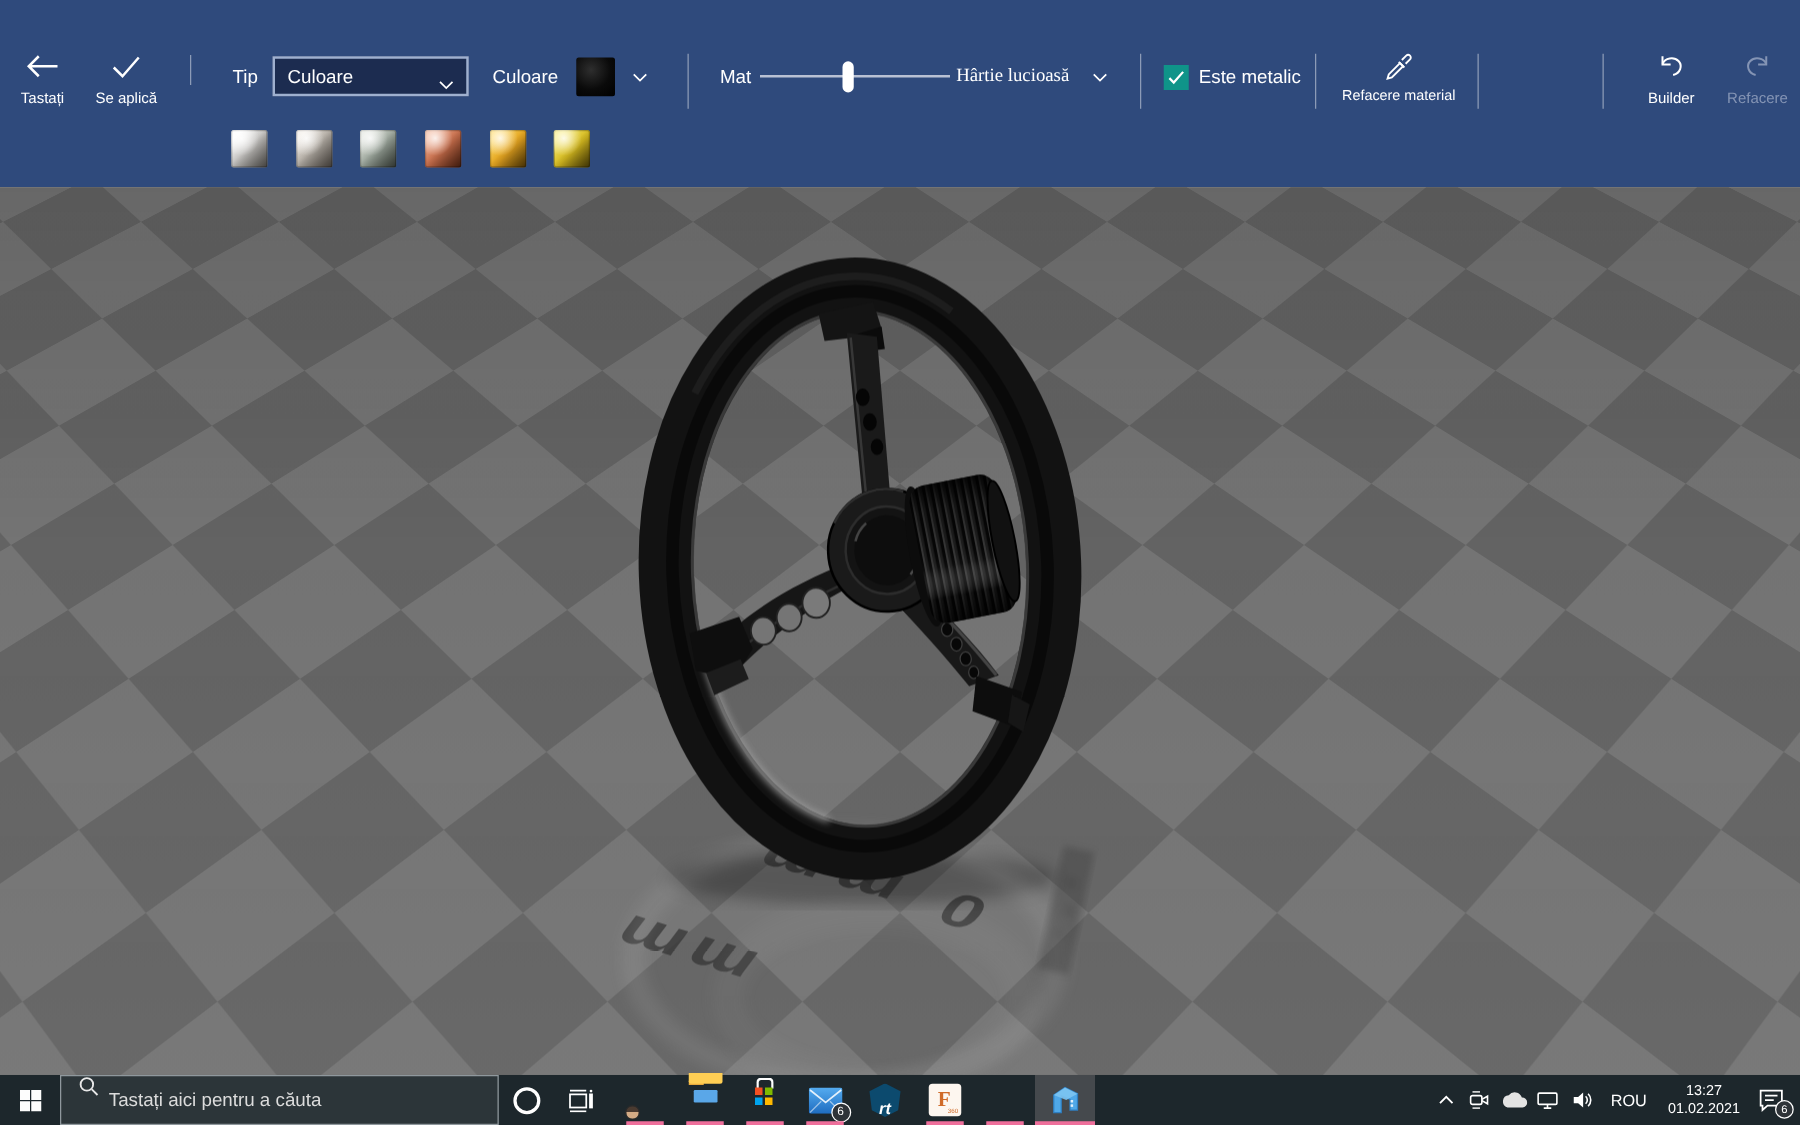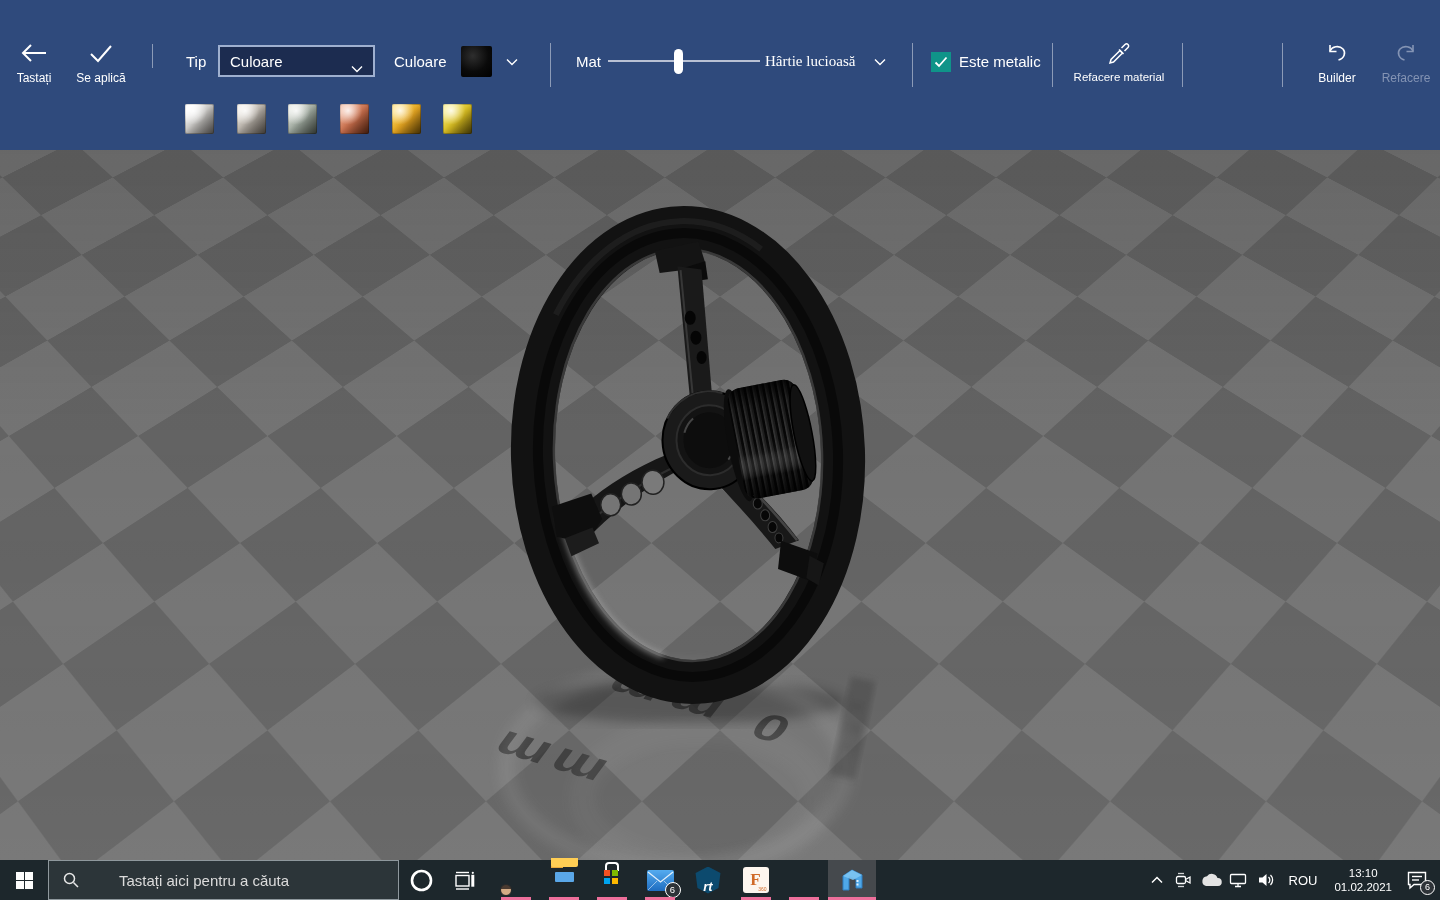--- a/index.html
+++ b/index.html
@@ -73,21 +73,21 @@
   .fl-2 { left:512px; top:588px; font-size:34px; letter-spacing:4px; transform:rotate(197deg) skewX(-20deg) scale(1.7,1.25); }
   .wheel-svg { position:absolute; left:0; top:0; width:1440px; height:710px; pointer-events:none; }
 
   
   .taskbar { position:absolute; left:0; top:860px; width:1440px; height:40px; background:#1d272c; color:#fff; }
   .tb-start { position:absolute; left:0; top:0; width:48px; height:40px; display:flex; align-items:center; justify-content:center; }
   .win-logo { width:17px; height:17px; display:grid; grid-template-columns:8px 8px; grid-template-rows:8px 8px; gap:1.5px; }
   .win-logo i { background:#fdfdfd; }
   .searchbox {
     position:absolute; left:48px; top:0px; width:351px; height:40px;
-    background:#2c3539; border:1px solid #8f989d; display:flex; align-items:center;gap:32px;
+    background:#2c3539; border:1px solid #8f989d; display:flex; 
   }
   .searchbox input {
     flex:1; background:transparent; border:none; outline:none; color:#e8e8e8;
     font-size:15px; font-family:inherit; padding-left:8px;
   }
   .searchbox input::placeholder { color:#dcdcdc; opacity:1; }
   .sb-mag { margin-left:14px; display:flex; }
   .tb-slot { position:absolute; top:0; width:44px; height:40px; display:flex; align-items:center; justify-content:center; }
   .apps { position:absolute; left:492px; top:0; height:40px; display:flex; }
   .app-slot { position:relative; width:48px; height:40px; display:flex; align-items:center; justify-content:center; }
@@ -464,21 +464,21 @@
         <svg width="18" height="16" viewBox="0 0 18 16">
           <polygon points="2,5.5 5.5,5.5 9.5,2 9.5,14 5.5,10.5 2,10.5" fill="#fff"></polygon>
           <path d="M11.5 5 a4 4 0 0 1 0 6 M13.5 3 a7 7 0 0 1 0 10" stroke="#fff" stroke-width="1.3" fill="none"></path>
         </svg>
       </div>
       <div class="tray-item tray-lang">
         <span>ROU</span>
       </div>
       <div class="tray-item tray-clock">
         <div>
-          <div>13:10</div>
+          <div>13:27</div>
           <div>01.02.2021</div>
         </div>
       </div>
       <div class="tray-item tray-bell">
         <svg width="22" height="20" viewBox="0 0 22 20" fill="none" stroke="#fff" stroke-width="1.4">
           <path d="M2.5 2.5 H19.5 V14.5 H8 L4 18 V14.5 H2.5 Z" fill="none"></path>
           <line x1="6" y1="6.5" x2="16" y2="6.5"></line>
           <line x1="6" y1="10" x2="13" y2="10"></line>
         </svg>
         <span class="bell-badge">6</span>

